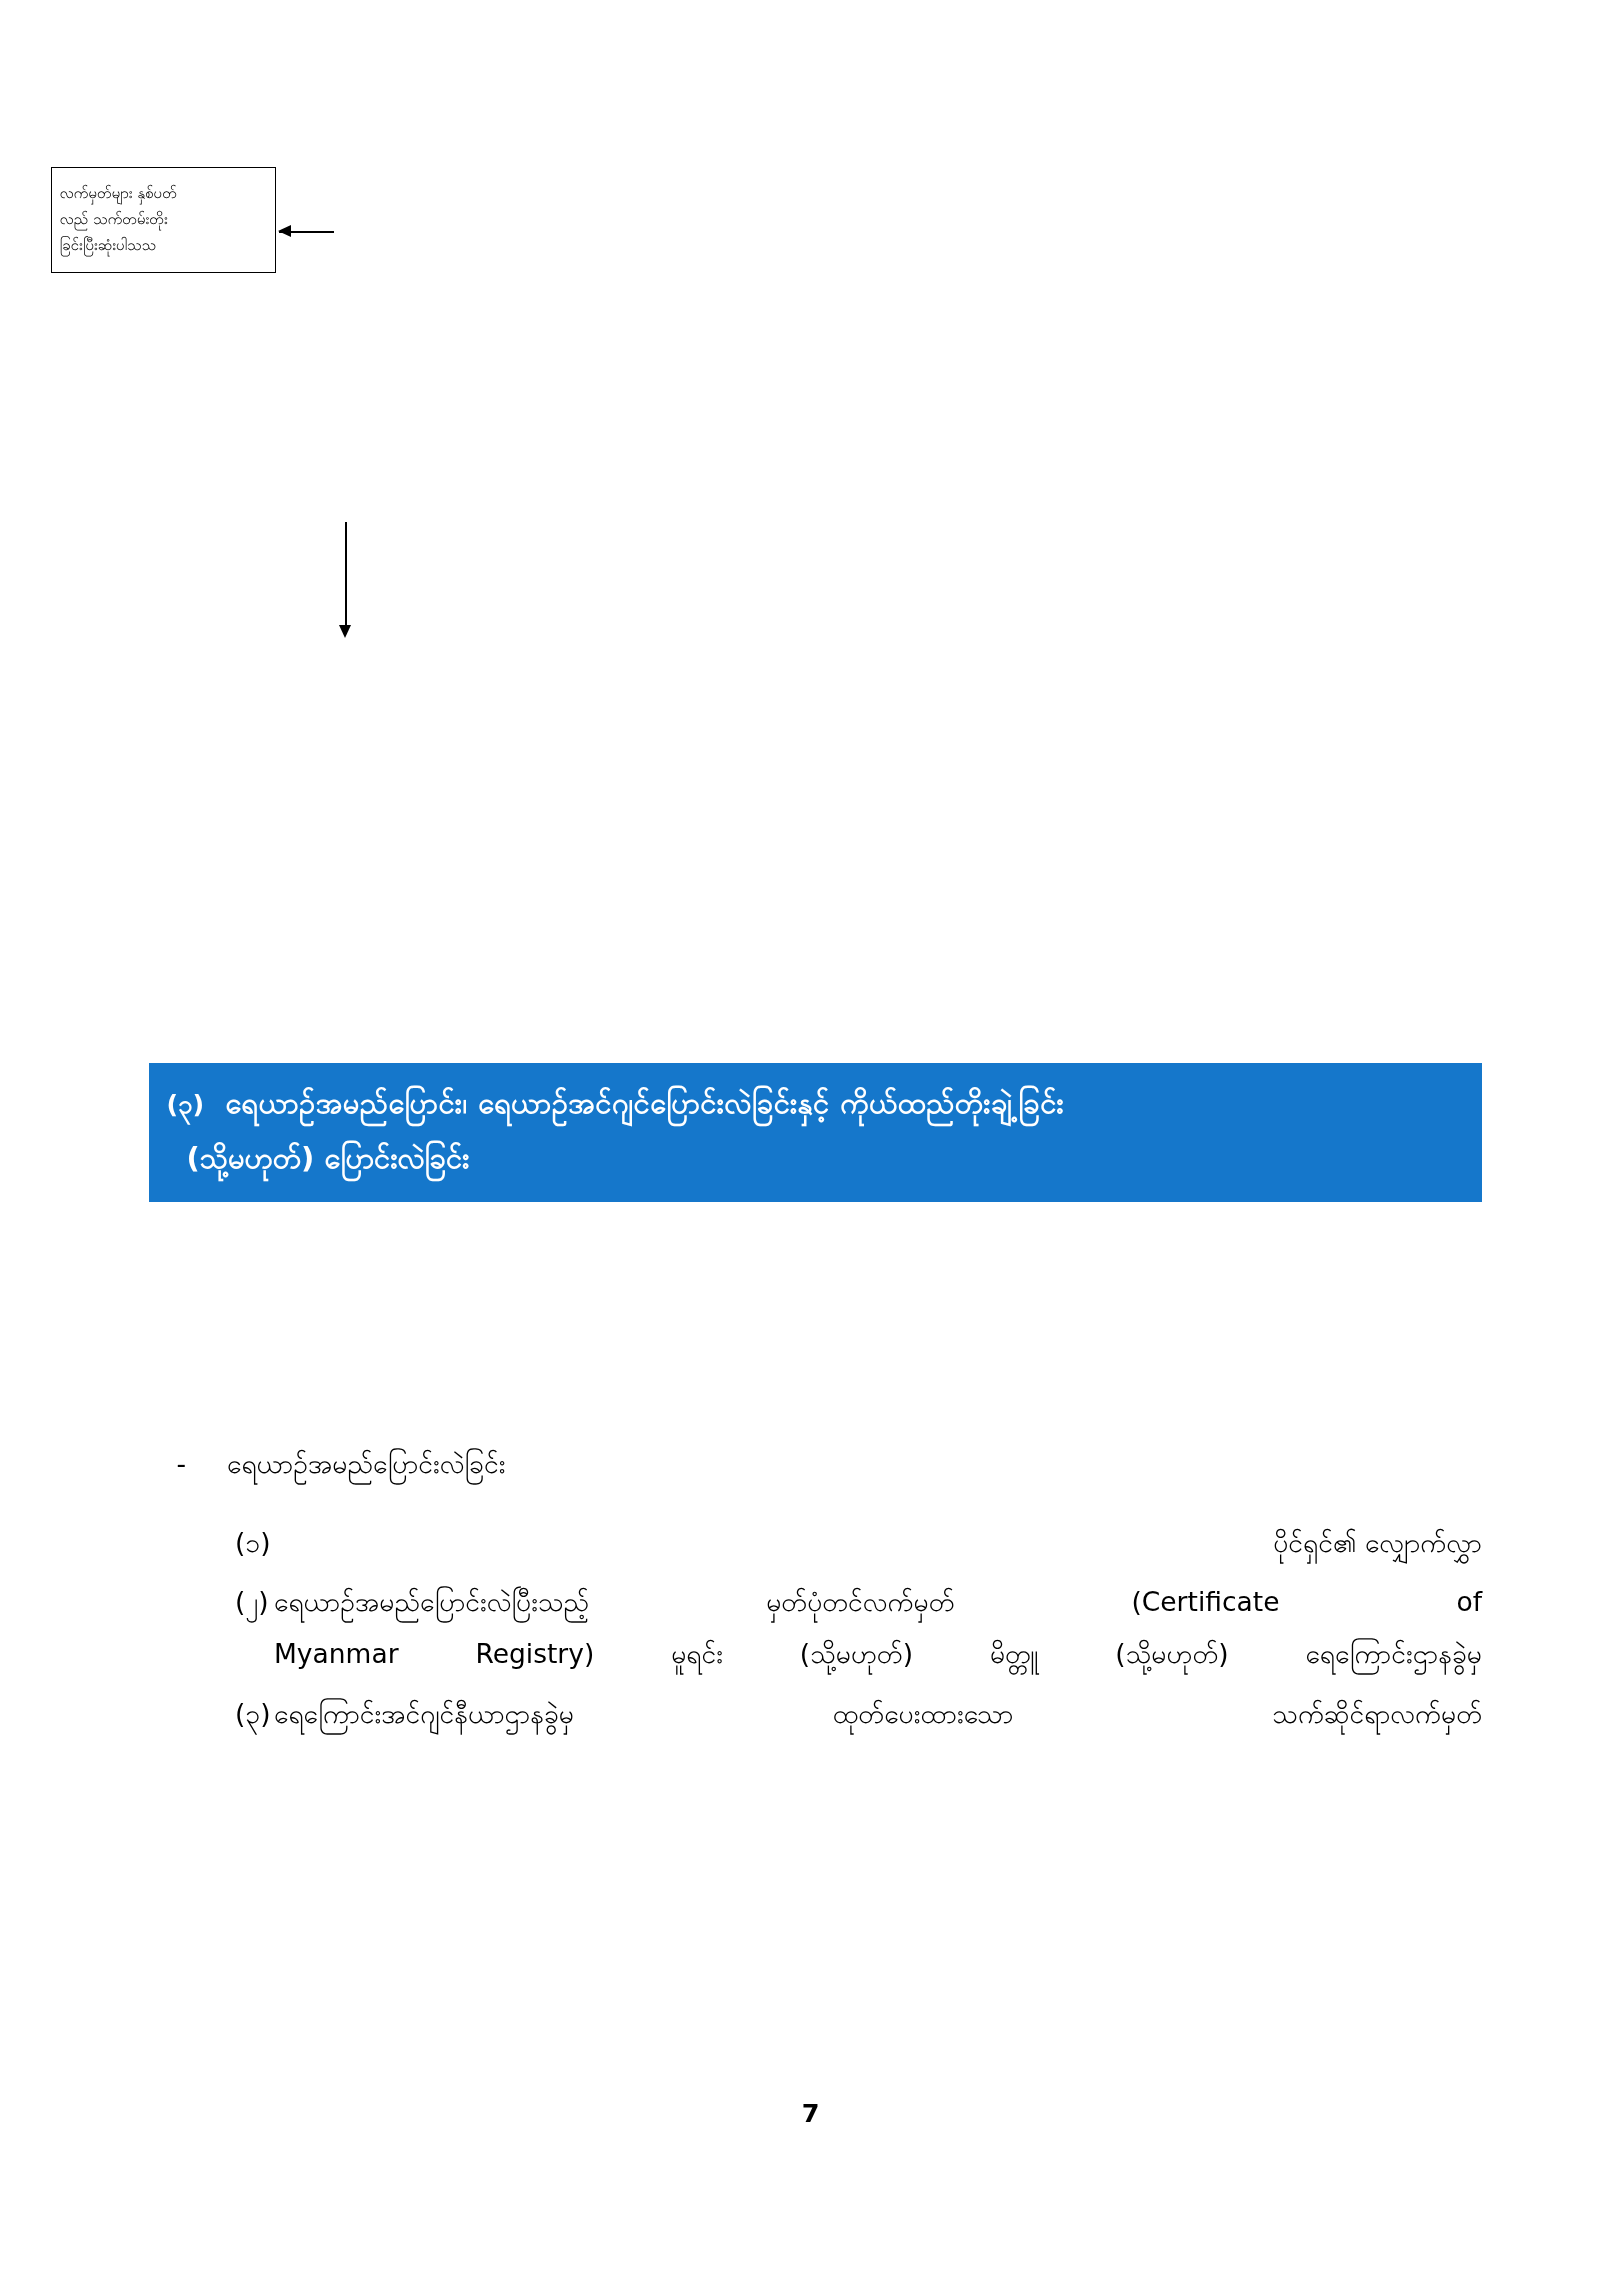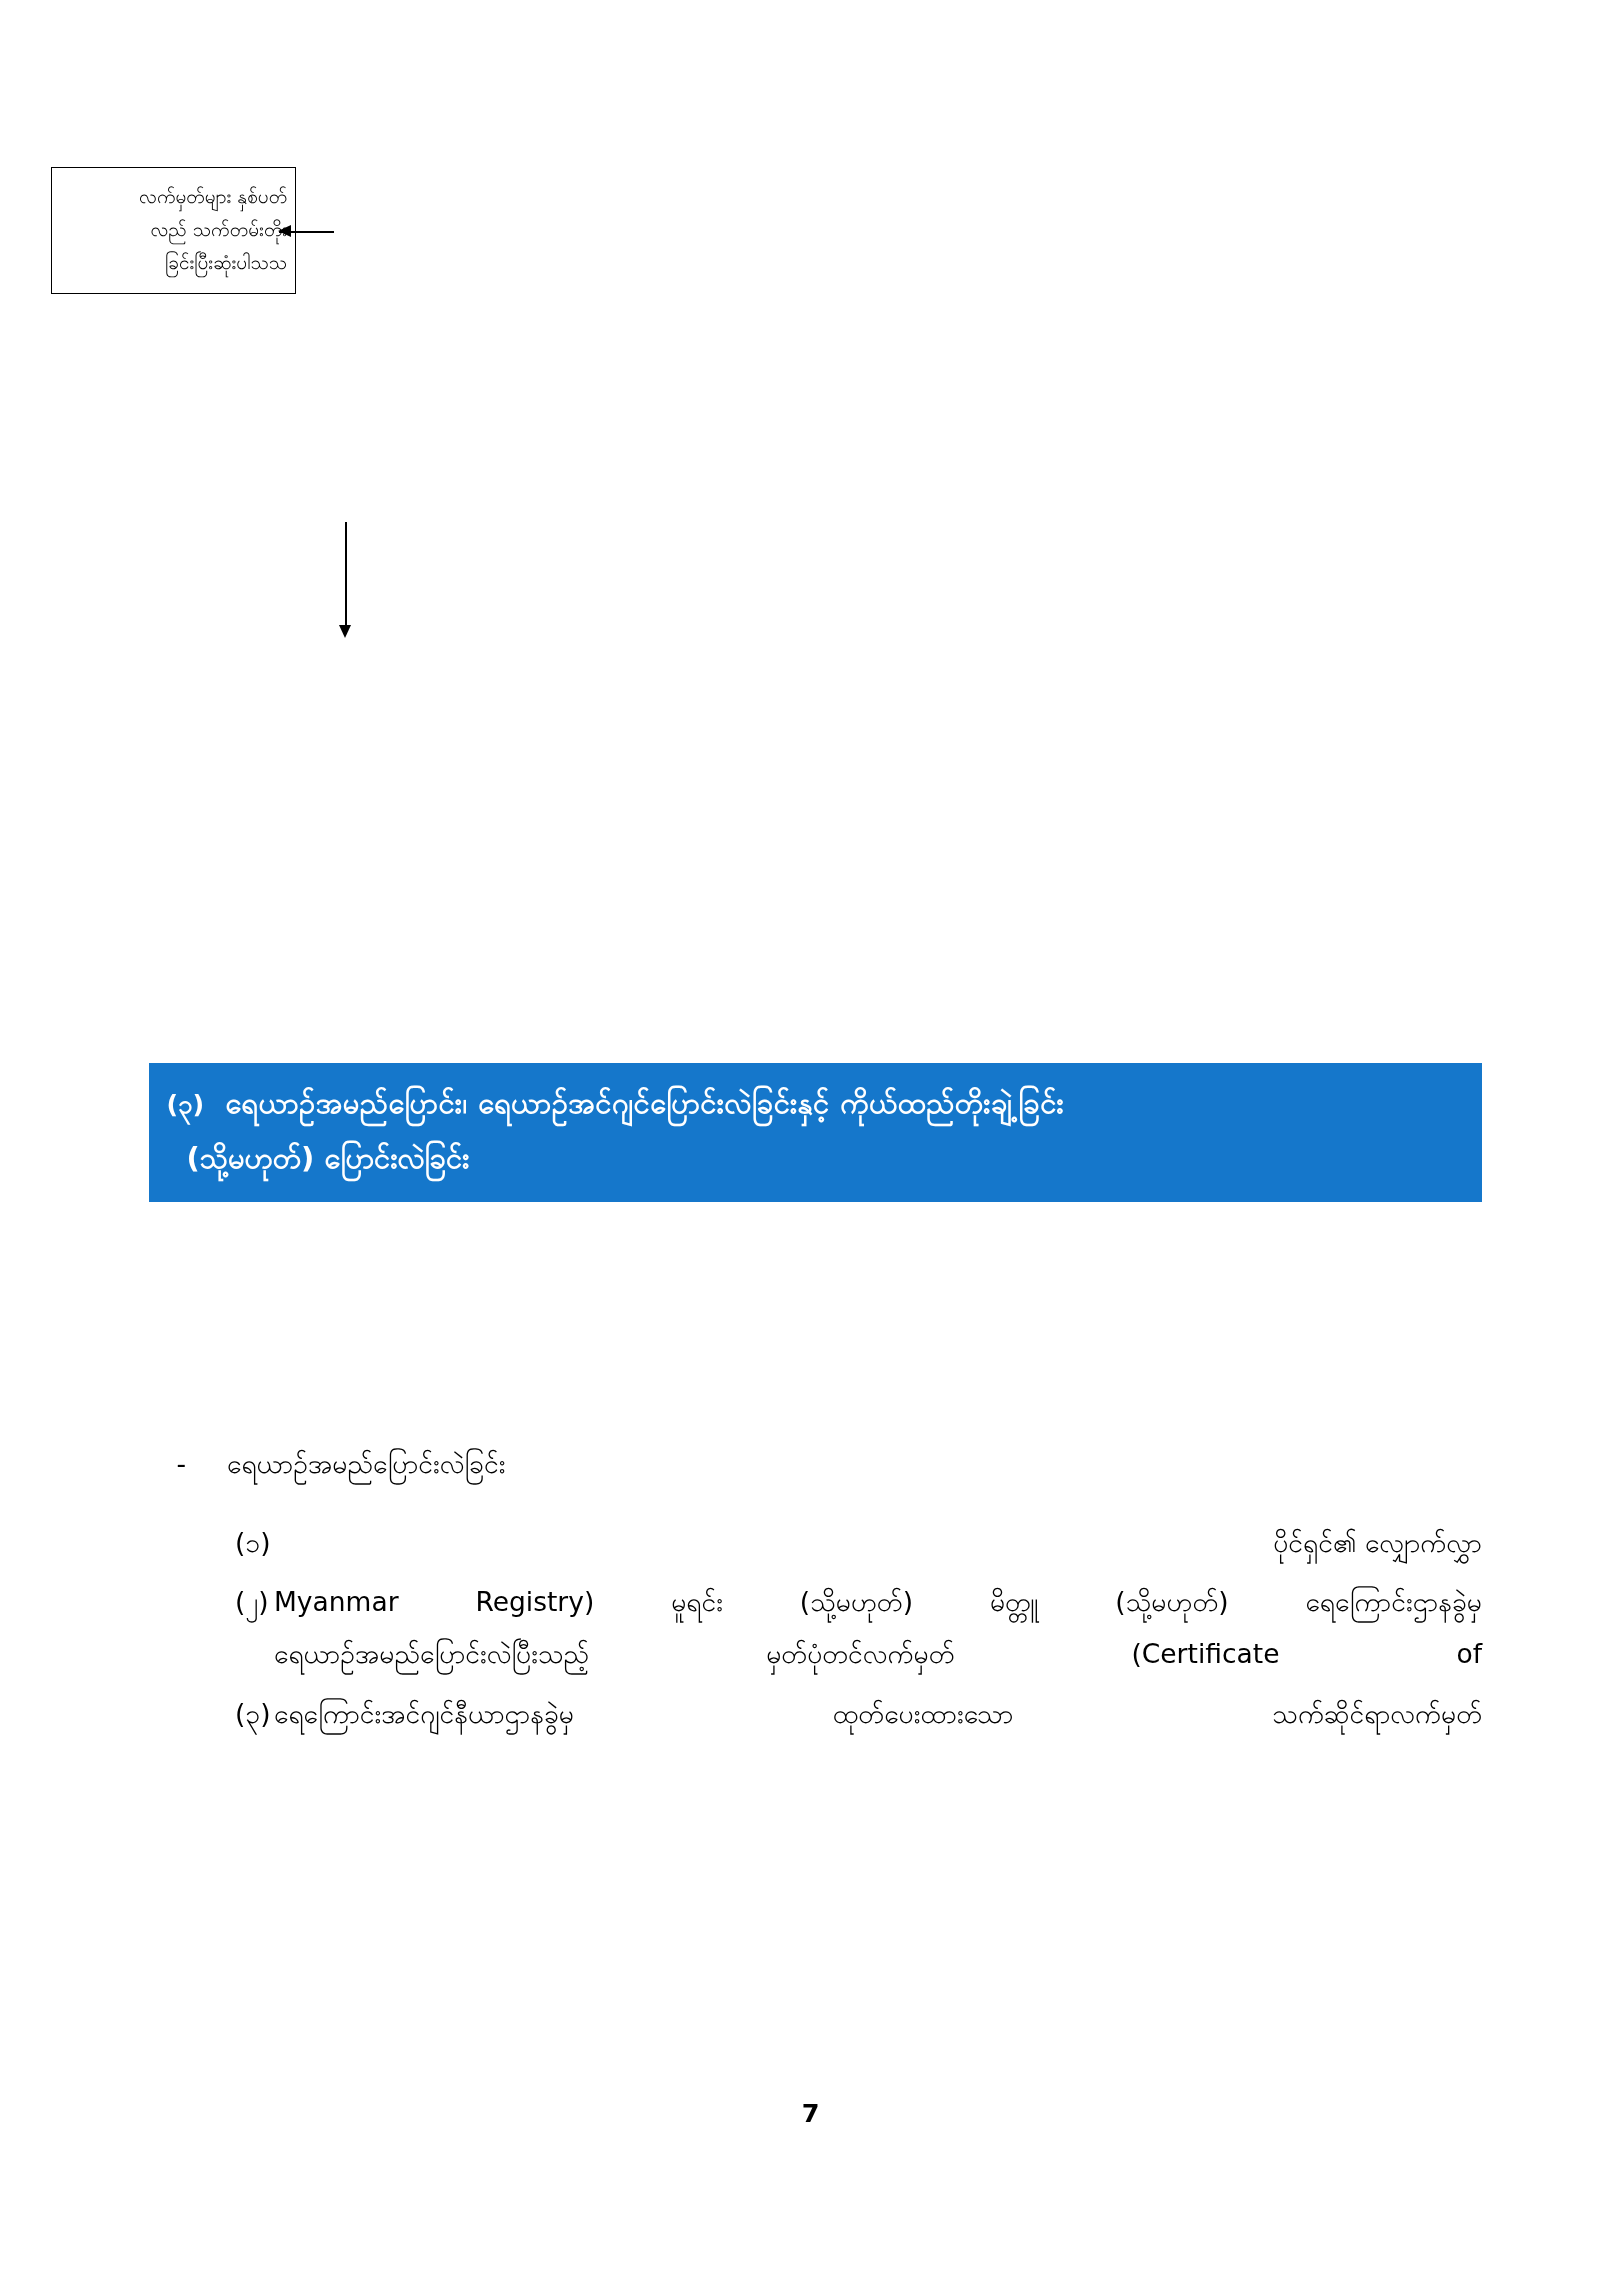--- a/index.html
+++ b/index.html
@@ -15,26 +15,26 @@
     font-family: "DejaVu Sans", "Liberation Sans", sans-serif;
     color: #000000;
     overflow: hidden;
   }
 
   
   .flow-box {
     position: absolute;
     left: 51px;
     top: 167px;
-    width: 245px;
+    width: 225px;
     border: 1.5px solid #000;
     padding: 11.8px 7.8px 13.7px 7.8px;
     box-sizing: border-box;
-    text-align: right;
-    font-size: 19px;
+    text-align: left;
+    font-size: 15px;
     line-height: 1.75;
   }
   .flow-box span { display: block; white-space: nowrap; }
 
   
   .arrow-left {
     position: absolute;
     left: 279px;
     top: 231px;
     width: 55px;
@@ -208,22 +208,22 @@
     <div class="num-item">
       <div class="num">(၁)</div>
       <div class="num-text">
         <span class="j-line-last">ပိုင်ရှင်၏ လျှောက်လွှာ</span>
       </div>
     </div>
 
     <div class="num-item">
       <div class="num">(၂)</div>
       <div class="num-text">
+        <span class="j-line">ရေယာဉ်အမည်ပြောင်းလဲပြီးသည့်  မှတ်ပုံတင်လက်မှတ်  (Certificate  of</span>
         <span class="j-line">Myanmar Registry) မူရင်း (သို့မဟုတ်) မိတ္တူ (သို့မဟုတ်) ရေကြောင်းဌာနခွဲမှ</span>
-        <span class="j-line">ရေယာဉ်အမည်ပြောင်းလဲပြီးသည့်  မှတ်ပုံတင်လက်မှတ်  (Certificate  of</span>
       </div>
     </div>
 
     <div class="num-item">
       <div class="num">(၃)</div>
       <div class="num-text">
         <span class="j-line">ရေကြောင်းအင်ဂျင်နီယာဌာနခွဲမှ  ထုတ်ပေးထားသော  သက်ဆိုင်ရာလက်မှတ်</span>
       </div>
     </div>
 

